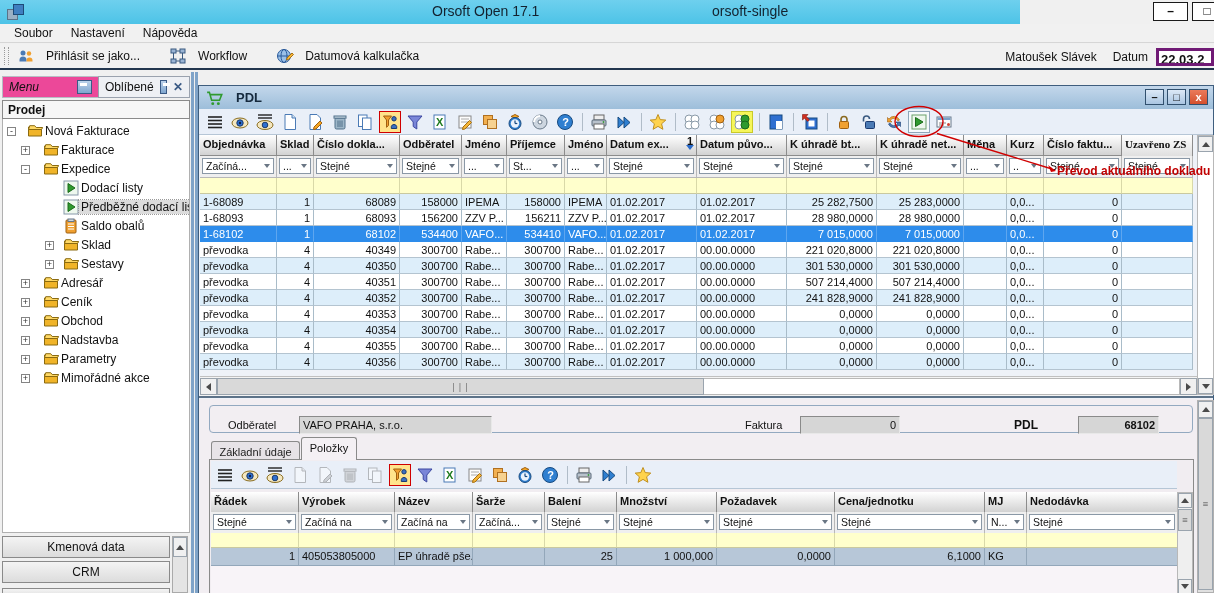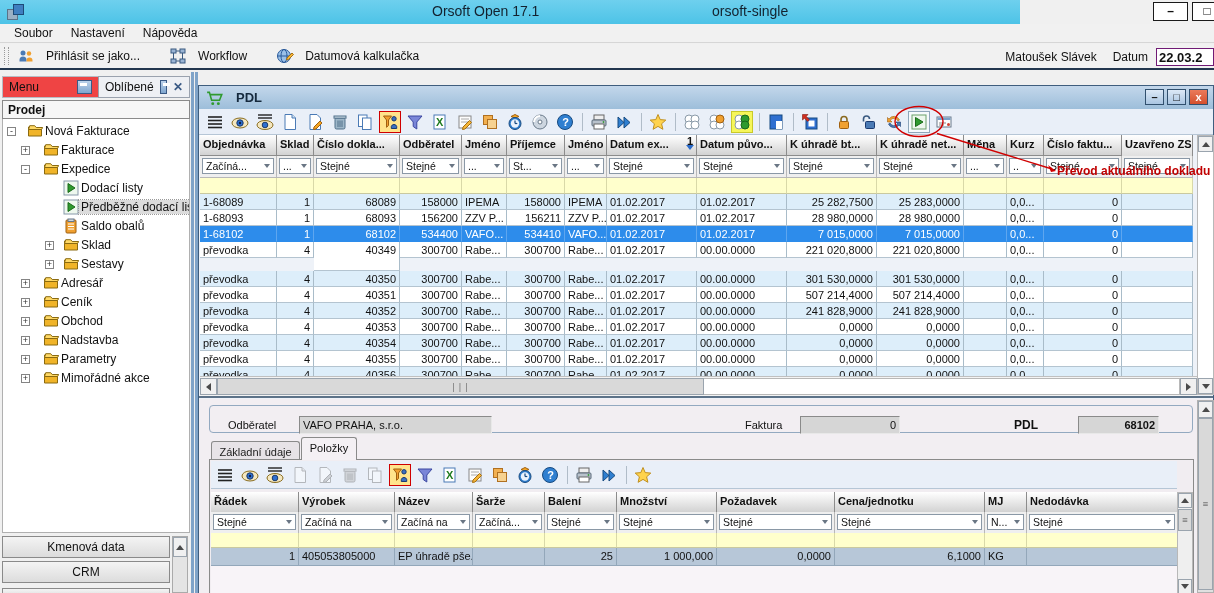--- a/index.html
+++ b/index.html
@@ -20,27 +20,27 @@
   .menubar{left:0;top:24px;width:1214px;height:19px;background:#f1f1f1;border-bottom:1px solid #d6d6d6;
            display:flex;align-items:center;padding-left:5px;box-sizing:border-box;}
   .menubar span{padding:1px 9px;font-size:12px;}
 
   
   .apptoolbar{left:0;top:44px;width:1214px;height:26px;background:#f1f1f1;border-bottom:2px solid #22364e;
               display:flex;align-items:center;box-sizing:border-box;}
   .grip{width:3px;height:18px;margin:0 7px 0 4px;border-left:1px dotted #9a9a9a;border-right:1px dotted #9a9a9a;}
   .tbtn{display:flex;align-items:center;gap:5px;font-size:12px;margin-right:28px;cursor:default;}
   .userline{position:absolute;right:0;top:44px;height:26px;display:flex;align-items:center;font-size:12px;}
-  .datefield{width:58px;height:18px;border:1px solid #701a75;background:#fff;font-weight:bold;font-size:13px;
+  .datefield{width:58px;height:18px;border:3px solid #701a75;background:#fff;font-weight:bold;font-size:13px;
              padding:1px 2px;overflow:hidden;white-space:nowrap;box-sizing:border-box;}
 
   
   .sidetabs{left:2px;top:76px;width:188px;height:22px;display:flex;}
   .sidetab{display:flex;align-items:center;gap:6px;padding:0 6px;font-size:12px;box-sizing:border-box;height:22px;}
-  .sidetab.menu{width:96px;background:#ef4444;border:1px solid #b8bcc4;border-right:none;}
+  .sidetab.menu{width:96px;background:#ec4899;border:1px solid #b8bcc4;border-right:none;font-style:italic;}
   .sidetab.fav{width:92px;background:#eef0f4;border:1px solid #9aa2ae;}
   .blueicon{width:13px;height:12px;background:linear-gradient(#bcd2ea,#7fa6cf);border:1px solid #3a5a85;position:relative;}
   .blueicon:after{content:"";position:absolute;left:2px;top:2px;width:7px;height:3px;background:#fff;}
   .xicon{color:#3a5a85;font-weight:bold;font-size:12px;line-height:12px;}
   .sideheader{left:2px;top:100px;width:188px;height:19px;background:#f6f6f6;border:1px solid #8a8a8a;
               font-weight:bold;font-size:12px;padding:2px 0 0 5px;box-sizing:border-box;}
   .tree{left:2px;top:119px;width:188px;height:414px;background:#fff;border:1px solid #b0b0b0;border-top:none;
         overflow:hidden;box-sizing:border-box;}
   .titem{position:relative;height:19px;font-size:12px;cursor:default;}
   .texp{position:absolute;top:5px;width:9px;height:9px;background:#fff;border:1px solid #848484;
@@ -579,21 +579,21 @@
           <div class="hcell" style="width: 90px; height: 21px;">Datum ex...<span class="sortb">
               <span>1</span>
               <span class="tri"></span>
             </span></div>
           <div class="hcell" style="width: 90px; height: 21px;">Datum půvo...</div>
           <div class="hcell" style="width: 90px; height: 21px;">K úhradě bt...</div>
           <div class="hcell" style="width: 87px; height: 21px;">K úhradě net...</div>
           <div class="hcell" style="width: 43px; height: 21px;">Měna</div>
           <div class="hcell" style="width: 37px; height: 21px;">Kurz</div>
           <div class="hcell" style="width: 78px; height: 21px;">Číslo faktu...</div>
-          <div class="hcell" style="width: 71px; height: 31px;">Uzavřeno ZS</div>
+          <div class="hcell" style="width: 71px; height: 31px; font-family: Liberation Serif, serif;">Uzavřeno ZS</div>
         </div>
       </div>
     <div class="abs" id="mainfilter" style="left:1px;top:70px;">
         <div class="row">
           <div class="fcell" style="width: 77px; height: 22px;">
             <div class="drop">
               <span>Začíná...</span>
               <span class="chev"></span>
             </div>
           </div>
@@ -750,21 +750,21 @@
           <div class="dcell r" style="width: 90px; height: 16px;">7 015,0000</div>
           <div class="dcell r" style="width: 87px; height: 16px;">7 015,0000</div>
           <div class="dcell" style="width: 43px; height: 16px;"></div>
           <div class="dcell" style="width: 37px; height: 16px;">0,0...</div>
           <div class="dcell r" style="width: 78px; height: 16px;">0</div>
           <div class="dcell" style="width: 71px; height: 16px;"></div>
         </div>
         <div class="row drow plain">
           <div class="dcell" style="width: 77px; height: 16px;">převodka</div>
           <div class="dcell r" style="width: 37px; height: 16px;">4</div>
-          <div class="dcell r" style="width: 86px; height: 29px;">40349</div>
+          <div class="dcell r" style="width: 86px; height: 16px;">40349</div>
           <div class="dcell r" style="width: 62px; height: 16px;">300700</div>
           <div class="dcell" style="width: 45px; height: 16px;">Rabe...</div>
           <div class="dcell r" style="width: 58px; height: 16px;">300700</div>
           <div class="dcell" style="width: 42px; height: 16px;">Rabe...</div>
           <div class="dcell" style="width: 90px; height: 16px;">01.02.2017</div>
           <div class="dcell" style="width: 90px; height: 16px;">00.00.0000</div>
           <div class="dcell r" style="width: 90px; height: 16px;">221 020,8000</div>
           <div class="dcell r" style="width: 87px; height: 16px;">221 020,8000</div>
           <div class="dcell" style="width: 43px; height: 16px;"></div>
           <div class="dcell" style="width: 37px; height: 16px;">0,0...</div>

